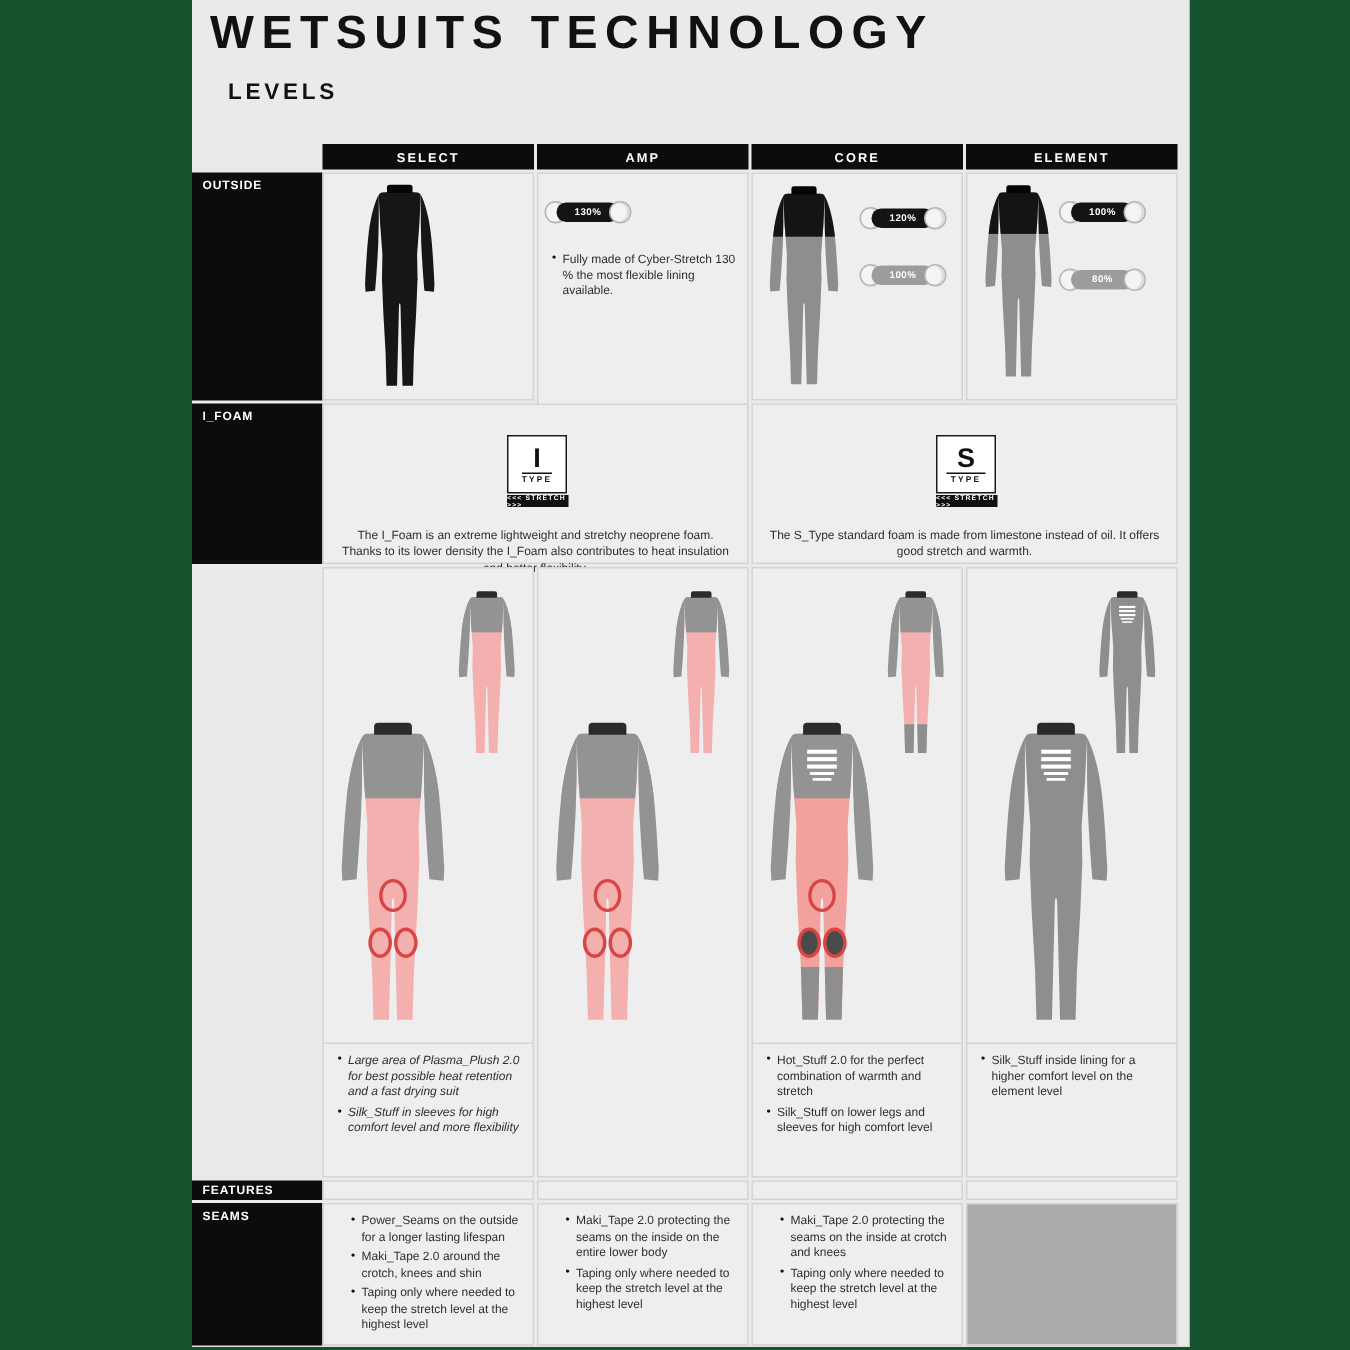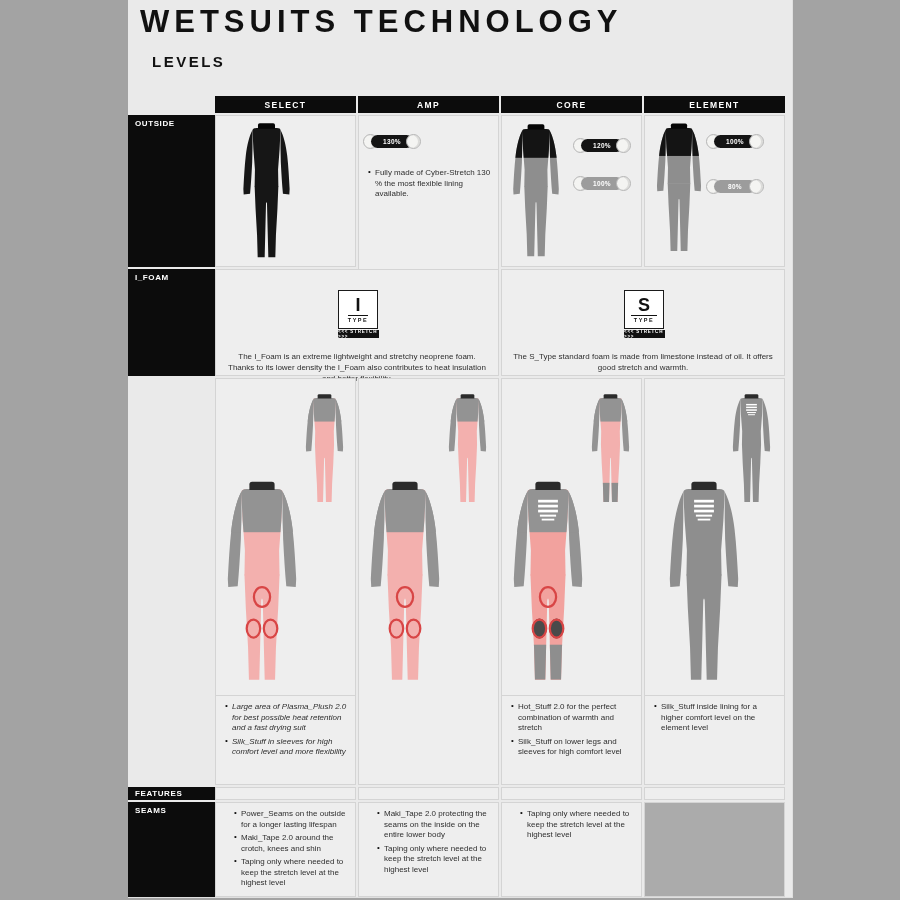--- a/index.html
+++ b/index.html
@@ -1,16 +1,16 @@
 <!DOCTYPE html>
 <html><head>
 <meta charset="utf-8">
 <style>
   html,body{margin:0;padding:0;background:#fff;}
-  #page{position:relative;width:900px;height:900px;background:#a3a3a3;overflow:hidden;
+  #page{position:relative;width:900px;height:900px;background:#14532d;overflow:hidden;
         font-family:"Liberation Sans",sans-serif;}
   .panel{position:absolute;left:128px;top:0;width:665px;height:898px;background:#eaeaea;
          border-right:1px solid #e0e0e0;border-bottom:1px solid #e0e0e0;box-sizing:border-box;}
   .title{position:absolute;left:12px;top:4px;margin:0;font-size:31px;font-weight:800;
          letter-spacing:5px;color:#111;}
   .subtitle{position:absolute;left:13px;top:42px;margin:11px;font-size:15px;font-weight:700;
          letter-spacing:2.5px;color:#111;}
   .hcell{position:absolute;top:96px;height:17px;width:141px;background:#0c0c0c;color:#fff;
          font-size:8.5px;font-weight:700;letter-spacing:1.4px;display:flex;align-items:center;
          justify-content:center;box-sizing:border-box;}
@@ -246,19 +246,20 @@
         </ul>
     </div>
     <div class="cell c1 seam-notes" style="top:802px;width:141px;height:95px;">
       <ul class="blist">
           <li>Maki_Tape 2.0 protecting the seams on the inside on the entire lower body</li>
           <li>Taping only where needed to keep the stretch level at the highest level</li>
         </ul>
     </div>
     <div class="cell c2 seam-notes" style="top:802px;width:141px;height:95px;">
       <ul class="blist">
+          <li>Maki_Tape 2.0 protecting the seams on the inside at crotch and knees</li>
           <li>Taping only where needed to keep the stretch level at the highest level</li>
         </ul>
     </div>
     <div class="cell c3 dark" style="top:802px;width:141px;height:95px;"></div>
 
   </div>
 </div>
 
 </body></html>

